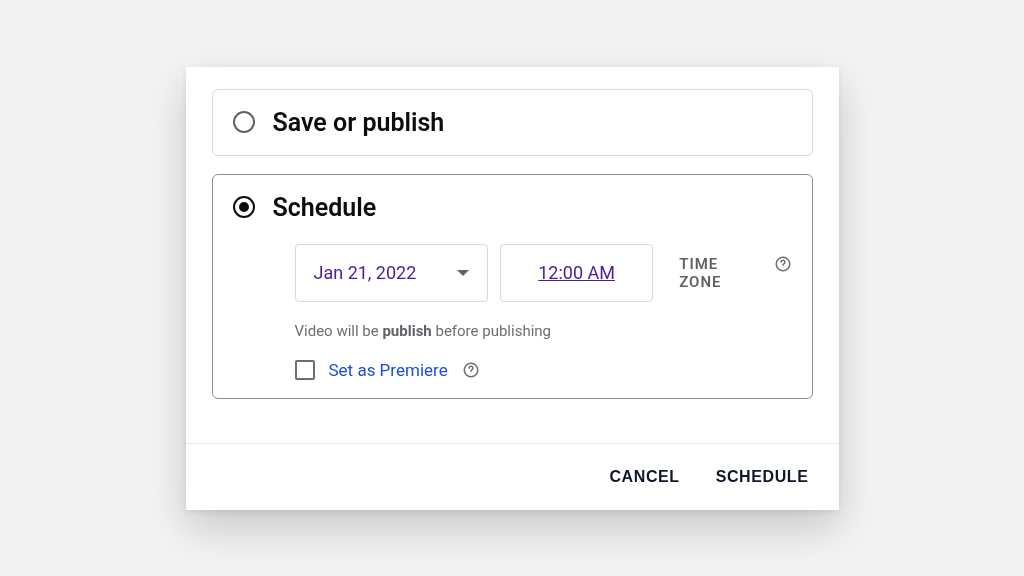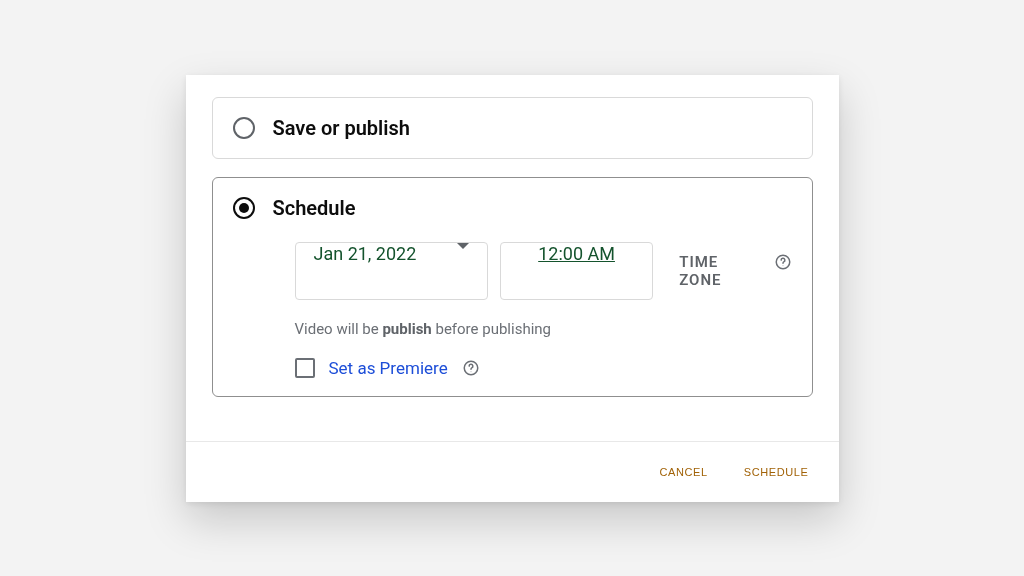--- a/index.html
+++ b/index.html
@@ -41,41 +41,42 @@
     border: 2px solid #5f6368;
     border-radius: 50%;
     display: flex; align-items: center; justify-content: center;
     flex-shrink: 0;
   }
   .radio.checked { border-color: #0d0d0d; }
   .radio-dot {
     width: 10px; height: 10px; border-radius: 50%; background: #0d0d0d;
   }
   .option-title {
-    font-size: 20px;
+    font-size: 25px;
     font-weight: 600;
     color: #0d0d0d;
   }
   .schedule-body {
     padding-left: 62px;
     padding-top: 22px;
   }
   .row {
     display: flex;
     align-items: center;
     gap: 12px;
   }
   .field {
     border: 1px solid #d9d9d9;
     border-radius: 4px;
     height: 58px;
     display: flex;
+    align-items: center;
     padding: 0 18px;
     font-size: 18px;
-    color: #14532d;
+    color: #4c1d95;
     background: #fff;
     cursor: pointer;
   }
   .date-field { width: 196px; justify-content: space-between; }
   .time-field { width: 155px; justify-content: center; text-decoration: underline; }
   .caret {
     width: 0; height: 0;
     border-left: 6px solid transparent;
     border-right: 6px solid transparent;
     border-top: 6px solid #5f6368;
@@ -119,24 +120,24 @@
   .footer {
     border-top: 1px solid #e8e8e8;
     padding: 18px 26px 18px 26px;
     display: flex;
     justify-content: flex-end;
     gap: 28px;
   }
   .btn {
     background: none;
     border: none;
-    font-size: 11px;
-    font-weight: 400;
+    font-size: 16px;
+    font-weight: 700;
     letter-spacing: 0.6px;
-    color: #a16207;
+    color: #0f172a;
     cursor: pointer;
     padding: 6px 4px;
   }
 </style>
 </head>
 <body>
 
 <div class="dialog">
   <div class="content">
 

